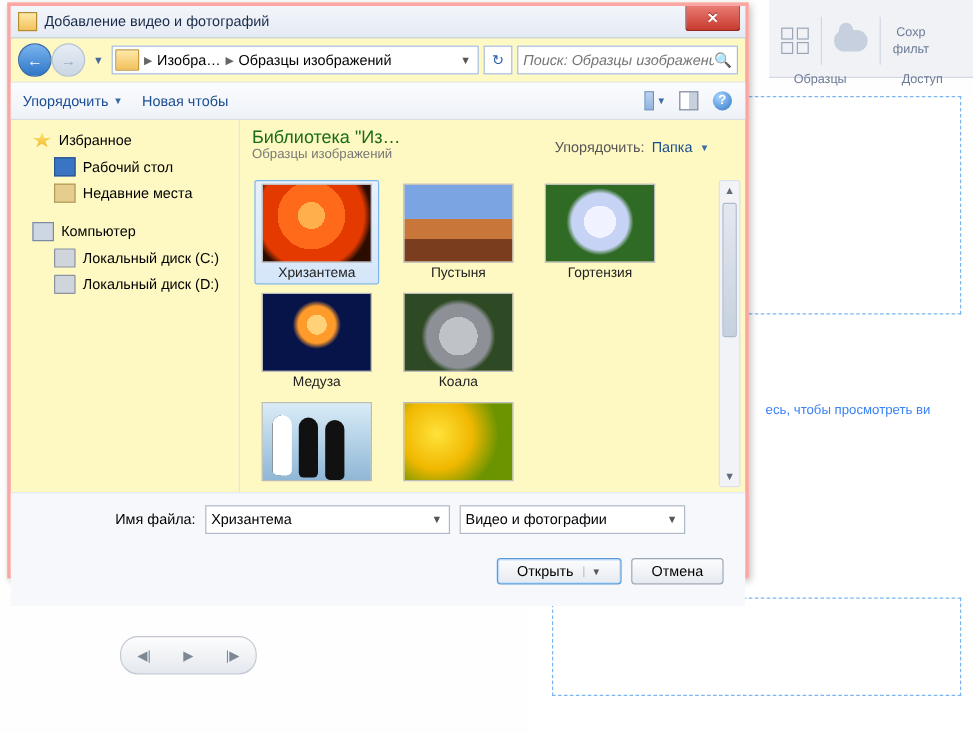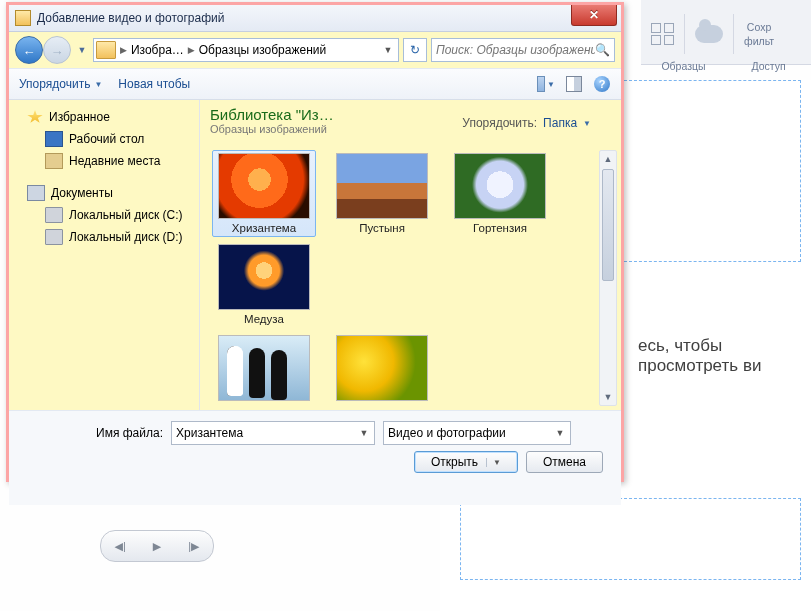--- a/index.html
+++ b/index.html
@@ -5,21 +5,21 @@
 html,body{margin:0;padding:0;font-family:"Segoe UI",Tahoma,sans-serif;font-size:12px;background:#fff;color:#000;width:811px;height:611px;overflow:hidden;position:relative}
 .bg-app{position:absolute;inset:0;background:#fefefe}
 .bg-topright{position:absolute;top:0;right:0;width:170px;height:60px;background:#f0f2f6;display:flex;align-items:center;padding:4px 0 0 0;border-bottom:1px solid #d4d8e3}
 .bg-topright .sec{display:flex;flex-direction:column;align-items:center;gap:2px;font-size:10.5px;color:#6a7a95;padding:0 10px}
 .bg-topright .sep{width:1px;height:40px;background:#d4d8e3}
 .bg-labels{position:absolute;top:60px;right:0;width:170px;height:18px;display:flex;font-size:10.5px;color:#6a7a95}
 .bg-labels span{flex:1;text-align:center}
 .bg-canvas{position:absolute;top:80px;left:440px;right:0;bottom:0;background:#fff}
 .dashed-box{position:absolute;left:20px;top:0;right:10px;height:180px;border:1px dashed #7bb5f0}
 .bg-thumb{position:absolute;top:235px;left:570px;width:28px;height:22px;background:radial-gradient(circle at 40% 40%,#ff6b1a,#c42200);border:1px solid #aac5e5}
-.bg-text{position:absolute;top:336px;left:638px;font-size:17px;color:#404040}
+.bg-text{position:absolute;top:336px;left:638px;font-size:11px;color:#3b82f6}
 .bg-timecode{position:absolute;top:480px;left:300px;font-size:11px;color:#444;display:flex;align-items:center;gap:6px}
 .bg-timecode .ex{border:1px solid #888;width:12px;height:12px;display:inline-flex;align-items:center;justify-content:center;font-size:9px;color:#555;cursor:pointer}
 .bg-controls{position:absolute;top:530px;left:100px;width:112px;height:30px;background:linear-gradient(#fdfdfd,#e4e8ee);border:1px solid #c3c8d2;border-radius:15px;display:flex;align-items:center;justify-content:space-around}
 .bg-controls .btn{color:#7e8794;font-size:11px;cursor:pointer}
 .dashed-box2{position:absolute;top:498px;left:460px;right:10px;height:80px;border:1px dashed #7bb5f0}
 
 .dialog{position:absolute;left:6px;top:2px;width:612px;height:474px;background:#fef9c3;border:3px solid #fca5a5;box-shadow:2px 2px 6px rgba(0,0,0,.25)}
 .titlebar{height:26px;background:linear-gradient(#f3f6fb,#e4eaf4);border-bottom:1px solid #c5cedf;display:flex;align-items:center;padding:0 0 0 6px;position:relative}
 .titlebar .ticon{width:14px;height:14px;border:1px solid #b38b2d;background:linear-gradient(#ffe9a8,#f2c15c);margin-right:6px}
 .titlebar .ttxt{font-size:12px;color:#1a2b4a}
@@ -76,21 +76,21 @@
 .thumbs{position:absolute;left:6px;top:50px;right:24px;bottom:0;overflow:hidden}
 .trow{display:flex;gap:14px;margin-bottom:4px;padding-left:6px}
 .titem{width:98px;display:flex;flex-direction:column;align-items:center;gap:3px;padding:3px;cursor:pointer}
 .titem.sel{background:linear-gradient(#e8f1fc,#d5e6fa);border:1px solid #7bb5f0;border-radius:2px;padding:2px}
 .tpic{width:90px;height:64px;border:1px solid #bbb;background:#888}
 .tlabel{font-size:11.5px;color:#222;text-align:center}
 .scrollbar{position:absolute;right:4px;top:50px;bottom:4px;width:16px;background:#f1f3f6;border:1px solid #dde2ea;border-radius:2px}
 .scrollbar .sar{height:16px;display:flex;align-items:center;justify-content:center;font-size:9px;color:#606b7d;cursor:pointer}
 .scrollbar .sthumb{position:absolute;left:2px;right:2px;top:18px;height:110px;background:linear-gradient(#e3e8f0,#c6d0de);border:1px solid #aeb9c9;border-radius:2px;cursor:pointer}
 .footer{height:76px;border-top:1px solid #e3e9f2;background:#f6f8fb;padding:10px 14px 8px 14px}
-.frow{display:flex;align-items:center;gap:8px;margin-bottom:6px}
+.frow{display:flex;align-items:center;gap:8px;margin-bottom:20px}
 .flbl{width:140px;text-align:right;font-size:12px;color:#000}
 .fcombo{height:22px;border:1px solid #aeb9c9;background:#fff;display:flex;align-items:center;padding:0 4px;font-size:12px;position:relative}
 .fcombo .dd{position:absolute;right:2px;top:2px;width:16px;height:18px;display:flex;align-items:center;justify-content:center;font-size:9px;color:#555;cursor:pointer}
 .fn-input{flex:0 0 194px}
 .ftype{flex:0 0 178px}
 .fbtns{display:flex;justify-content:flex-end;gap:8px;padding-right:4px}
 .wbtn{height:22px;border:1px solid #9da8b7;background:linear-gradient(#fdfdfd,#e6eaf0);border-radius:3px;font-size:12px;padding:0 16px;cursor:pointer;display:inline-flex;align-items:center;font-family:inherit}
 .wbtn.primary{border-color:#5a9bd5;box-shadow:inset 0 0 0 1px #bfe0ff}
 .wbtn .split{margin-left:8px;padding-left:6px;border-left:1px solid #b8c2d0;font-size:8px;color:#555}
 
@@ -220,21 +220,21 @@
             <span>Рабочий стол</span>
           </div>
         <div class="node child">
             <div class="ticon ic-recent"></div>
             <span>Недавние места</span>
           </div>
       </div>
       <div class="grp">
         <div class="node">
             <div class="ticon ic-computer"></div>
-            <span>Документы</span>
+            <span>Компьютер</span>
           </div>
         <div class="node child">
             <div class="ticon ic-disk"></div>
             <span>Локальный диск (C:)</span>
           </div>
         <div class="node child">
             <div class="ticon ic-disk"></div>
             <span>Локальный диск (D:)</span>
           </div>
       </div>
@@ -263,20 +263,24 @@
           </div>
           <div class="titem">
             <div class="tpic p-hydr"></div>
             <div class="tlabel">Гортензия</div>
           </div>
         </div>
         <div class="trow">
           <div class="titem">
             <div class="tpic p-jelly"></div>
             <div class="tlabel">Медуза</div>
+          </div>
+          <div class="titem">
+            <div class="tpic p-koala"></div>
+            <div class="tlabel">Коала</div>
           </div>
         </div>
         <div class="trow">
           <div class="titem">
             <div class="tpic p-peng"></div>
           </div>
           <div class="titem">
             <div class="tpic p-tulip"></div>
           </div>
         </div>

